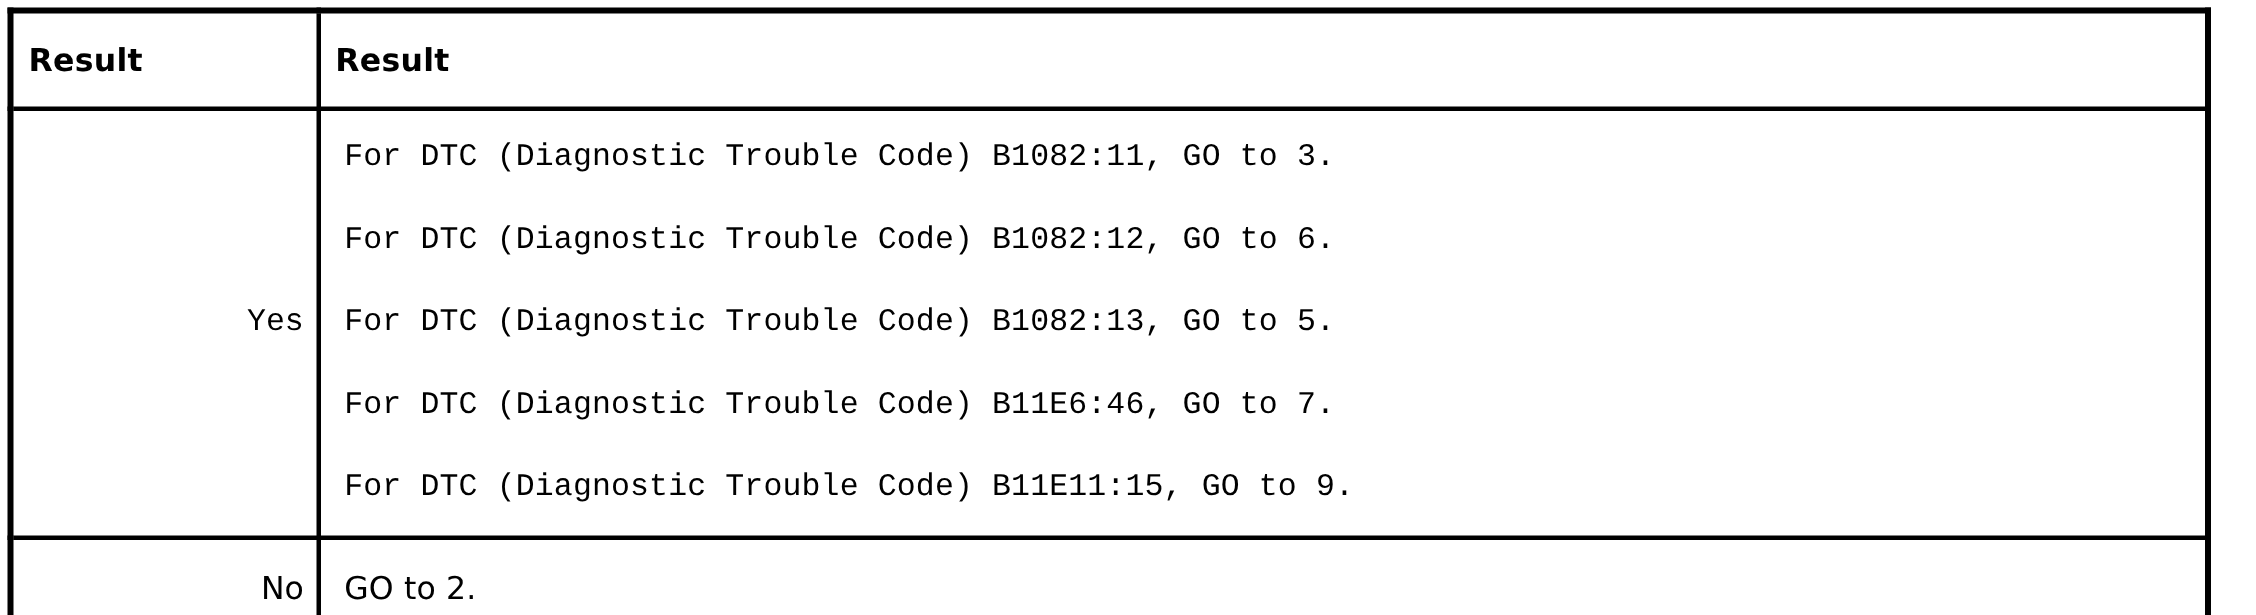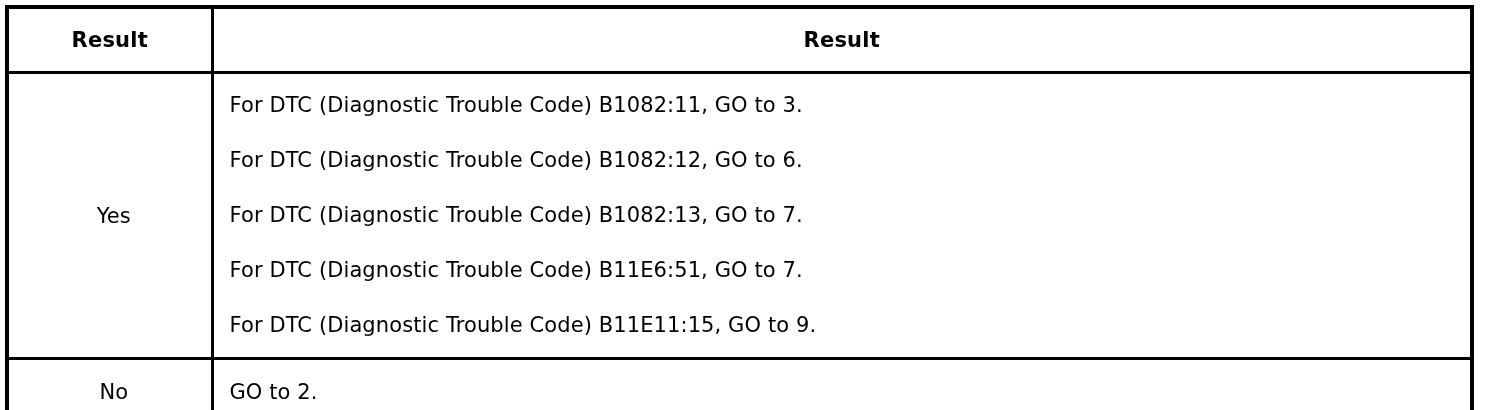--- a/index.html
+++ b/index.html
@@ -41,48 +41,48 @@
 
   
   table.decision-table {
     border-width: 4px;
   }
 
   col.col-result { width: 205px; }
   col.col-action { width: auto; }
 
   th.hdr {
-    text-align: center;
+    text-align: left;
     font-weight: bold;
     font-size: 21px;
     letter-spacing: 0.2px;
     height: 62px;
     padding: 0 10px;
     vertical-align: middle;
   }
 
   td.result-cell {
-    text-align: center;
+    text-align: right;
     vertical-align: middle;
     font-size: 21px;
     font-weight: normal;
     padding-left: 16px;
     padding-right: 8px;
   }
 
   td.action-cell {
     text-align: left;
     vertical-align: middle;
     font-size: 21px;
     font-weight: normal;
     padding-left: 16px;
     padding-right: 10px;
   }
 
-  tr.row-yes td { height: 274px; }
+  tr.row-yes td { height: 274px; font-family: Liberation Mono, monospace; }
   tr.row-no td  { height: 62px; }
 
   td.action-cell.multi {
     padding-top: 4px;
     padding-bottom: 4px;
   }
 
   .action-line {
     font-size: 21px;
     line-height: 55px;
@@ -109,22 +109,22 @@
         <th class="hdr">Result</th>
         <th class="hdr">Result</th>
       </tr>
     </thead>
     <tbody>
       <tr class="row-yes">
         <td class="result-cell">Yes</td>
         <td class="action-cell multi">
           <div class="action-line">For DTC (Diagnostic Trouble Code) B1082:11, GO to 3.</div>
           <div class="action-line">For DTC (Diagnostic Trouble Code) B1082:12, GO to 6.</div>
-          <div class="action-line">For DTC (Diagnostic Trouble Code) B1082:13, GO to 7.</div>
-          <div class="action-line">For DTC (Diagnostic Trouble Code) B11E6:51, GO to 7.</div>
+          <div class="action-line">For DTC (Diagnostic Trouble Code) B1082:13, GO to 5.</div>
+          <div class="action-line">For DTC (Diagnostic Trouble Code) B11E6:46, GO to 7.</div>
           <div class="action-line">For DTC (Diagnostic Trouble Code) B11E11:15, GO to 9.</div>
         </td>
       </tr>
       <tr class="row-no">
         <td class="result-cell">No</td>
         <td class="action-cell">
           <span class="single-line">GO to 2.</span>
         </td>
       </tr>
     </tbody>

